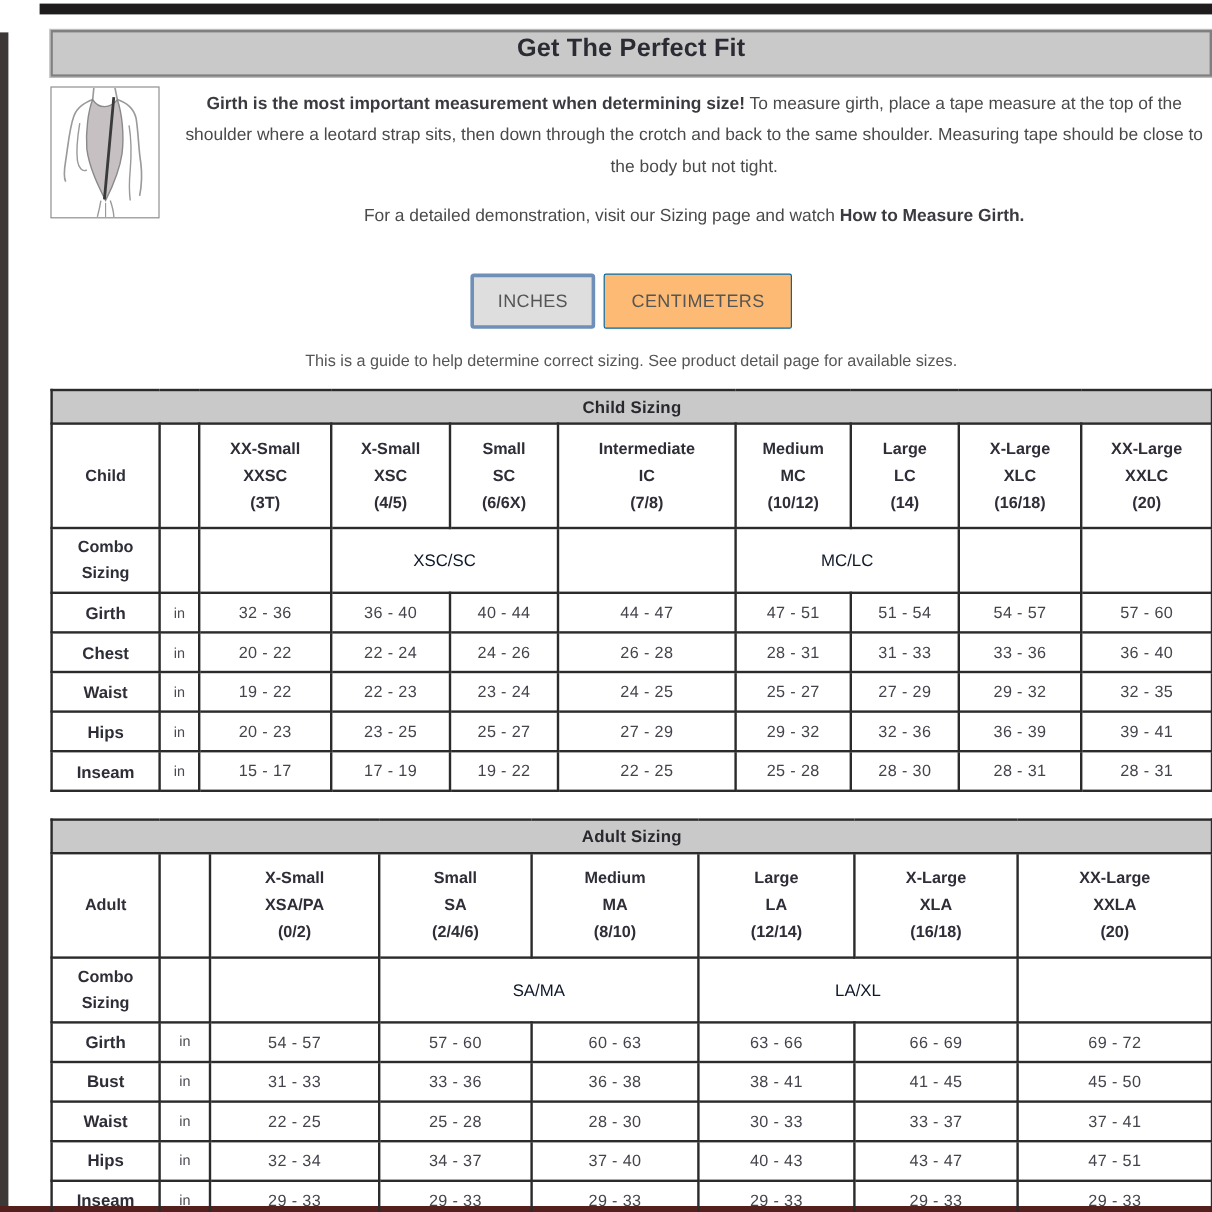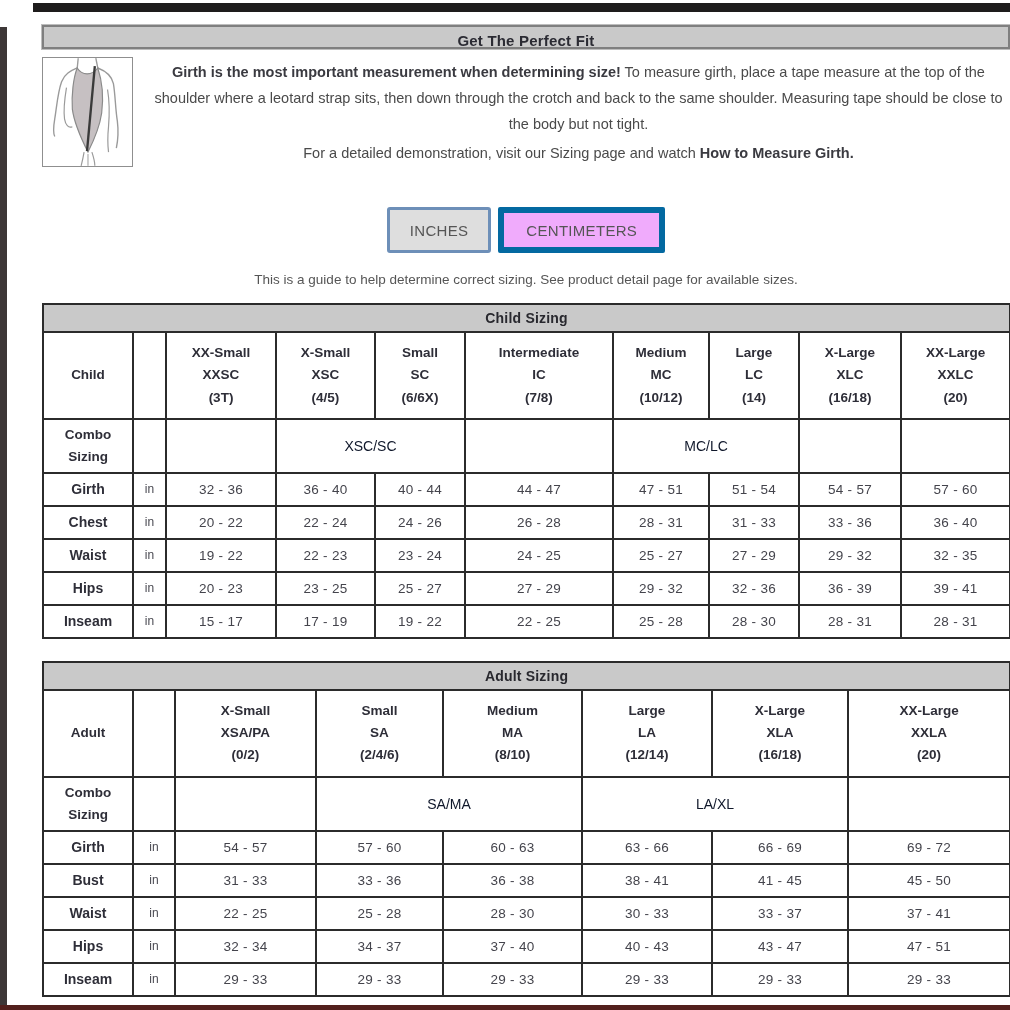--- a/index.html
+++ b/index.html
@@ -6,38 +6,38 @@
   html,body { width:1010px; height:1010px; background:#ffffff; overflow:hidden;
               font-family:"Liberation Sans", sans-serif; }
 
   
   .frame-top    { position:absolute; left:33px; top:3px;  right:0; height:9px;  background:#1e1c1c; }
   .frame-left   { position:absolute; left:0;   top:27px;  width:7px; bottom:0;  background:#3d3737; }
   .frame-bottom { position:absolute; left:0;   bottom:0;  width:100%; height:5px; background:#53201d; }
 
   .content { position:absolute; left:42px; top:0; width:968px; }
 
-  .header-bar { margin-top:25px; height:24px; background:#c9c9c9;
+  .header-bar { margin-top:25px; height:39px; background:#c9c9c9;
                 border:2px solid #7f7f7f; outline:1px solid #bdbdbd;
-                text-align:center; font-weight:bold; font-size:15px; color:#2b2b33;
+                text-align:center; font-weight:bold; font-size:21px; color:#2b2b33;
                 line-height:27px; letter-spacing:.2px; }
 
   .info-row { margin-top:8px; display:flex; align-items:flex-start; }
   .figure-box { width:91px; height:110px; border:1px solid #8f8f8f; flex:0 0 91px; background:#fff; }
   .figure-box svg { width:100%; height:100%; display:block; }
 
   .intro-col { flex:1; padding-left:14px; }
   .intro-text { text-align:center; font-size:14.5px; line-height:1.8; color:#4a4a4a; padding-top:2px; }
   .intro-text b { color:#3a3a40; }
-  .demo-line { text-align:center; font-size:14.5px; color:#4a4a4a; margin-top:8px; }
+  .demo-line { text-align:center; font-size:14.5px; color:#4a4a4a; margin-top:20px; }
   .demo-line b { color:#3a3a40; }
 
   .buttons-row { margin-top:40px; display:flex; justify-content:center; gap:7px; }
   .unit-btn { height:46px; font-size:15px; color:#555; letter-spacing:.3px;
-              background:#f0abfc; border:6px solid #0369a1; border-radius:2px;
+              background:#fdba74; border:1px solid #0369a1; border-radius:2px;
               padding:0 22px; cursor:pointer; font-family:"Liberation Sans", sans-serif; }
   .unit-btn.selected { background:#dedede; border:3px solid #6d8fb8; border-radius:3px; padding:12px 20px; }
 
   .note { margin-top:19px; text-align:center; font-size:13.5px; color:#555; }
 
   .size-table { border-collapse:collapse; table-layout:fixed; width:967px; margin-top:16px; }
   .size-table.adult { margin-top:22px; }
   .size-table th, .size-table td { border:2px solid #2b2b2b; text-align:center; vertical-align:middle; }
 
   .t-title { background:#c9c9c9; font-size:14px; font-weight:bold; color:#28282e;

